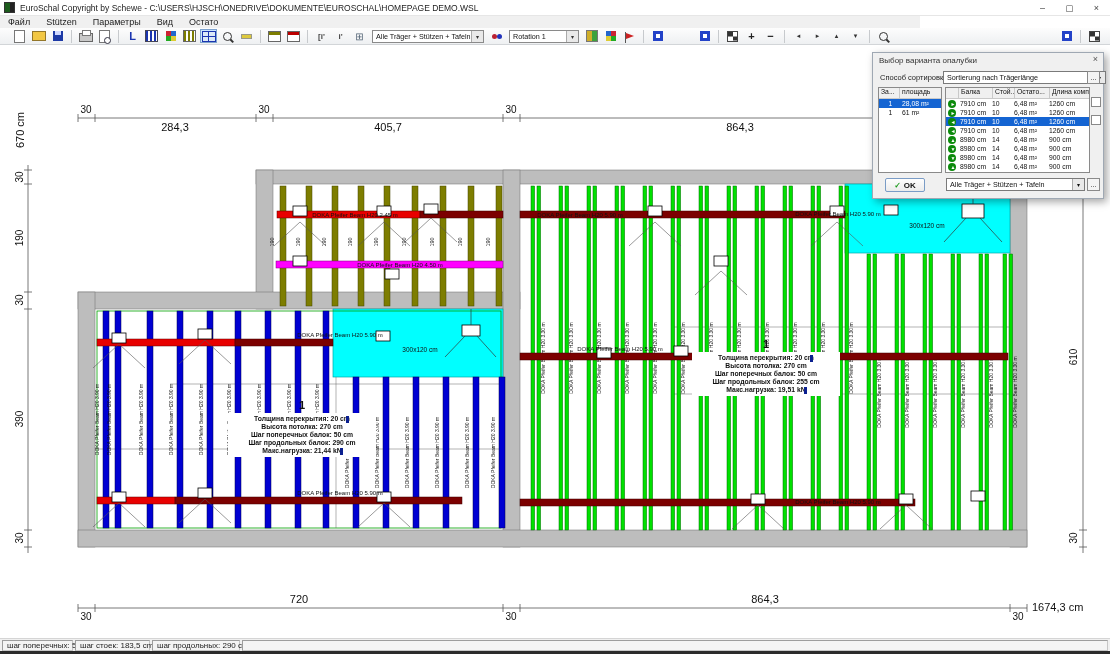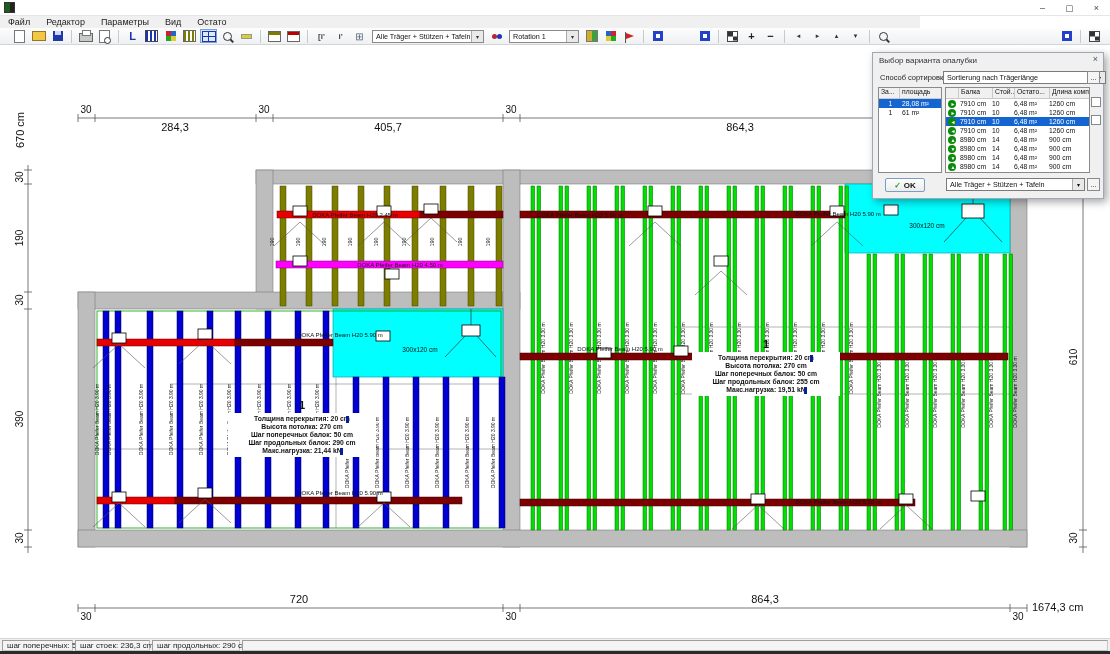--- a/index.html
+++ b/index.html
@@ -105,30 +105,31 @@
   .spanel{height:11px;border:1px solid #c6c6c6;border-top-color:#9d9d9d;border-left-color:#9d9d9d;
           background:#f4f4f4;display:flex;align-items:center;padding:0 4px;box-sizing:border-box;
           margin-left:2px;white-space:nowrap;}
   .bottomstrip{position:absolute;left:0;top:651px;width:1110px;height:3px;background:#2b2b2b;}
 </style>
 </head>
 <body>
 
 <div class="titlebar">
   <span class="appicon"></span>
+  <span>EuroSchal Copyright by Schewe  -  C:\USERS\HJSCH\ONEDRIVE\DOKUMENTE\EUROSCHAL\HOMEPAGE DEMO.WSL</span>
   <span class="wbtns">
     <span class="wbtn">–</span>
     <span class="wbtn">▢</span>
     <span class="wbtn">×</span>
   </span>
 </div>
 
 <div class="menubar">
     <span class="menu-item">Файл</span>
-    <span class="menu-item">Редактор</span>
+    <span class="menu-item">Stützen</span>
     <span class="menu-item">Параметры</span>
     <span class="menu-item">Вид</span>
     <span class="menu-item">Остато</span>
   </div>
 
 <div class="toolbar">
   <span class="ti">
       <span class="page"></span>
     </span>
   <span class="ti">
@@ -647,17 +648,17 @@
 
   <div class="dcombo" style="left:73px;top:125px;width:139px;">
     <span class="cval" style="flex:1;overflow:hidden;white-space:nowrap;">Alle Träger + Stützen + Tafeln</span>
     <span class="carr" style="width:11px;height:11px;border-left:1px solid #aaa;background:#e9e9e9;display:flex;align-items:center;justify-content:center;font-size:6px;">▾</span>
   </div>
   <div class="dbtn" style="left:214px;top:125px;">...</div>
 </div>
 
 <div class="statusbar">
   <span class="spanel" style="width:71px;">шаг поперечных: 50 cm</span>
-  <span class="spanel" style="width:75px;">шаг стоек: 236,3 cm</span>
+  <span class="spanel" style="width:75px;">шаг стоек: 183,5 cm</span>
   <span class="spanel" style="width:88px;">шаг продольных: 290 cm</span>
   <span class="spanel" style="flex:1;margin-right:2px;"></span>
 </div>
 <div class="bottomstrip"></div>
 
 </body></html>

